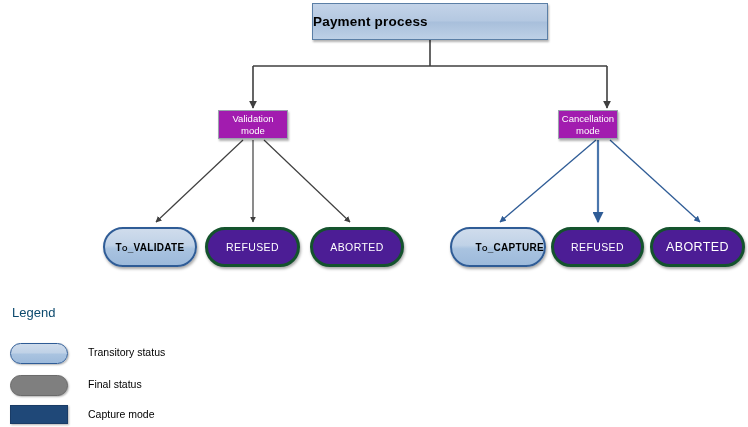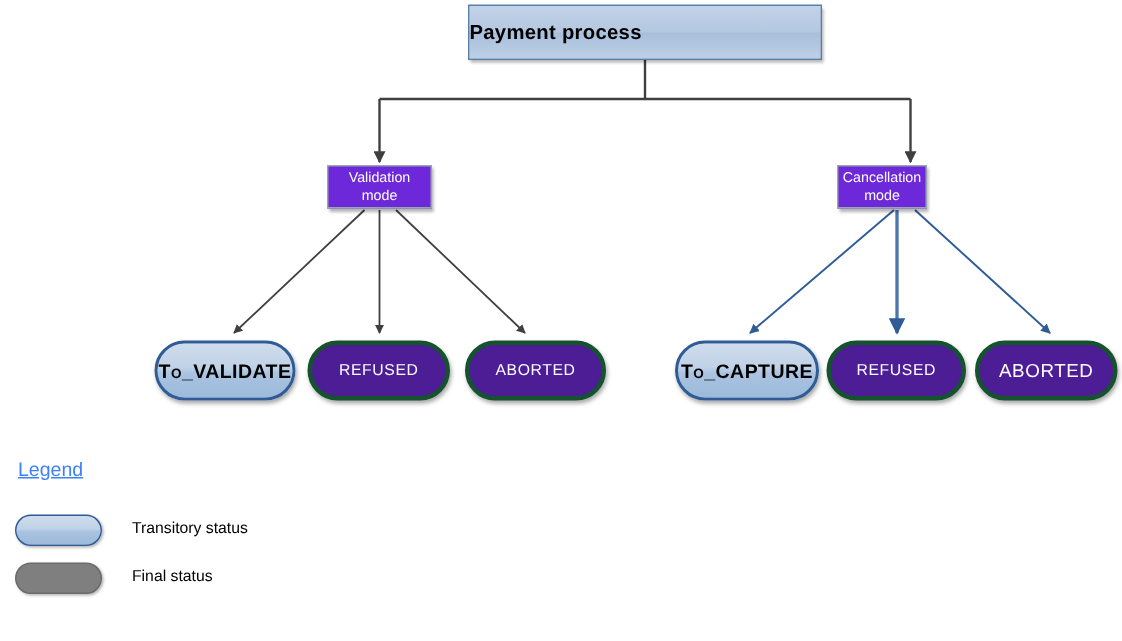--- a/index.html
+++ b/index.html
@@ -49,21 +49,21 @@
     font-weight: bold;
     color: #000000;
     letter-spacing: 0.2px;
     box-shadow: 1px 2px 2px rgba(0,0,0,0.30);
   }
 
   
   .mode-box {
     position: absolute;
     box-sizing: border-box;
-    background: #6d28d9;
+    background: #a21caf;
     border: 1px solid #9aa4ad;
     color: #ffffff;
     font-size: 9.5px;
     line-height: 12px;
     text-align: center;
     display: flex;
     align-items: center;
     justify-content: center;
     box-shadow: 1px 2px 2px rgba(0,0,0,0.30);
   }
@@ -78,56 +78,55 @@
     border-radius: 20px;
     display: flex;
     align-items: center;
     justify-content: center;
     box-shadow: 1px 2px 3px rgba(0,0,0,0.35);
   }
   .pill.transitory {
     background: linear-gradient(to bottom, #cfdcec 0%, #c0d2e7 45%, #a9c3e0 55%, #9dbadb 100%);
     border: 2px solid #2f5c96;
     color: #000000;
-    font-size: 13px;
+    font-size: 10px;
     font-weight: bold;
     font-variant: small-caps;
     letter-spacing: 0.3px;
   }
   .pill.final {
     background: #4c1d95;
     border: 3px solid #14532d;
     color: #ffffff;
     font-size: 10.5px;
     letter-spacing: 0.4px;
   }
   .pill.final.large { font-size: 12.5px; }
 
   #pill-to-validate { left: 103px; top: 227px; width: 94px; }
   #pill-refused-validation { left: 205px; top: 227px; width: 95px; }
   #pill-aborted-validation { left: 310px; top: 227px; width: 94px; }
-  #pill-to-capture { left: 450px; top: 227px; width: 96px; }
+  #pill-to-capture { left: 450px; top: 227px; width: 96px; justify-content: flex-end; }
   #pill-refused-cancellation { left: 551px; top: 227px; width: 93px; }
   #pill-aborted-cancellation { left: 650px; top: 227px; width: 95px; }
 
   
   #legend {
     position: absolute;
     left: 10px;
     top: 305px;
     width: 240px;
     height: 120px;
   }
   #legend-title {
     position: absolute;
     left: 2px;
     top: 0px;
     font-size: 13px;
-    text-decoration: underline;
-    color: #3b82f6;
+    color: #0c4a6e;
   }
   .legend-row {
     position: absolute;
     left: 0;
     width: 240px;
     height: 22px;
   }
   #legend-row-0 { top: 38px; }
   #legend-row-1 { top: 70px; }
   #legend-row-2 { top: 100px; }
@@ -245,15 +244,19 @@
     <div class="legend-row" id="legend-row-1">
       <div class="legend-swatch final"></div>
       <div class="legend-label">Final status</div>
     </div>
 
     <div class="legend-row" id="legend-row-0">
       <div class="legend-swatch transitory"></div>
       <div class="legend-label">Transitory status</div>
     </div>
 
+    <div class="legend-row" id="legend-row-2">
+      <div class="legend-swatch mode"></div>
+      <div class="legend-label">Capture mode</div>
+    </div>
   </div>
 
 </div>
 
 </body></html>

